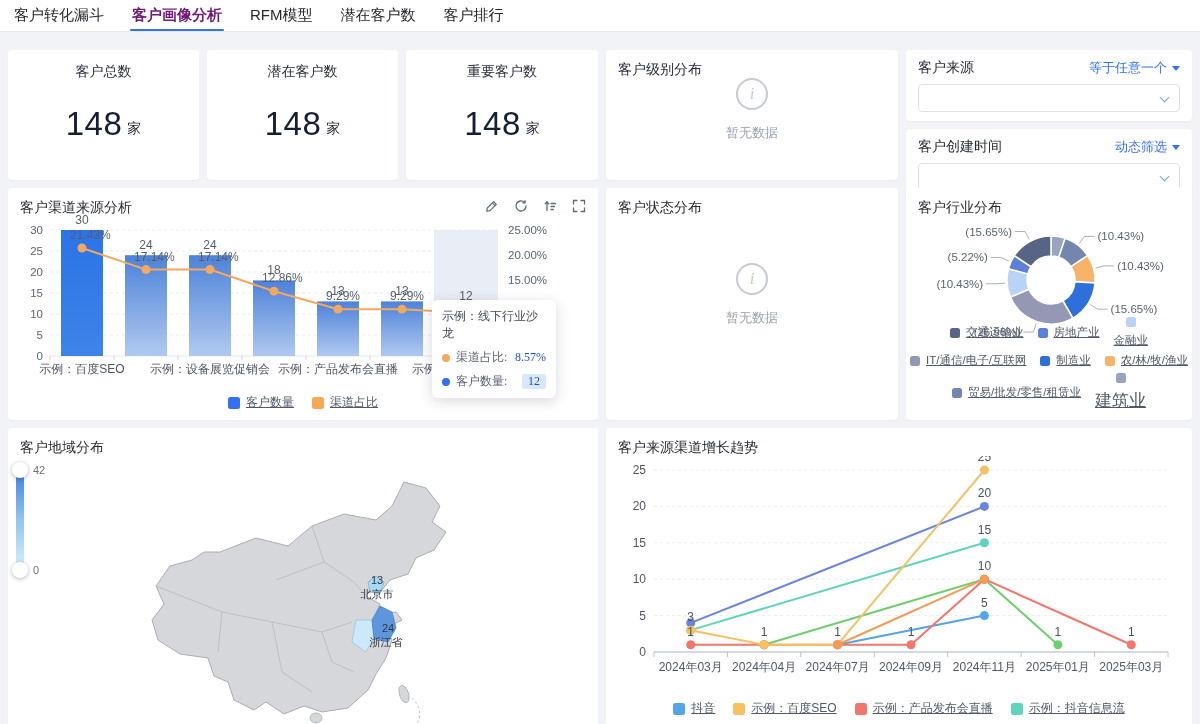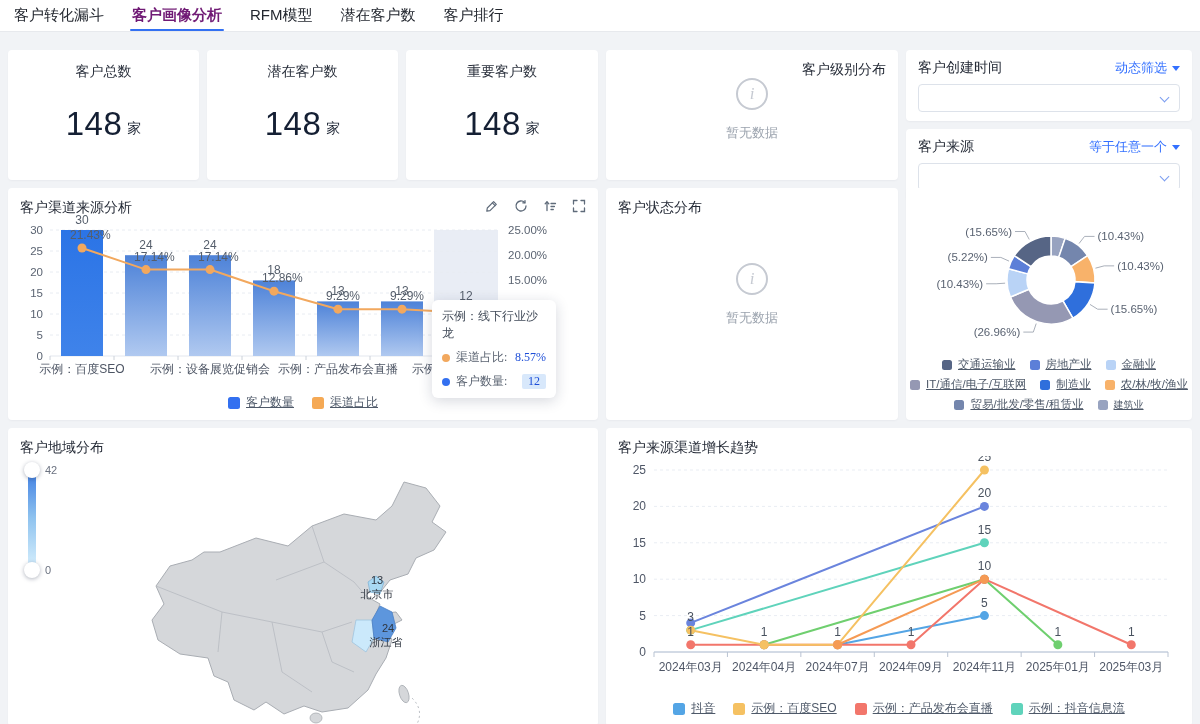--- a/index.html
+++ b/index.html
@@ -49,21 +49,21 @@
 
   
   .tooltip { position:absolute; left:424px; top:112px; width:124px; background:#fff; border-radius:6px; box-shadow:0 3px 14px rgba(30,40,70,.18); padding:8px 10px; z-index:5; }
   .tooltip-title { font-size:12px; color:#414a58; }
   .tooltip-row { display:flex; align-items:center; margin-top:7px; font-size:12px; color:#5b6472;font-family:Liberation Serif, serif; }
   .tooltip-dot { width:8px; height:8px; border-radius:50%; margin-right:6px; flex:none; }
   .tooltip-val { margin-left:auto; color:#1d4ed8; font-weight:500; }
   .tooltip-val.hl { background:#d8e8fb; border-radius:2px; padding:0 6px; }
 
   
-  .map-slider { position:absolute; left:16px; top:34px; width:40px; height:120px; }
+  .map-slider { position:absolute; left:4px; top:34px; width:40px; height:120px; }
   .map-slider .bar { position:absolute; left:4px; top:8px; width:8px; height:96px; border-radius:4px; background:linear-gradient(#3e7de2,#8fc3ef,#d3edfc); }
   .map-slider .handle { position:absolute; left:0; width:16px; height:16px; background:#fff; border-radius:50%; box-shadow:0 1px 4px rgba(30,40,70,.35); cursor:pointer; }
   .map-slider .h-top { top:0; } .map-slider .h-bot { top:100px; }
   .map-slider .lab { position:absolute; left:21px; font-size:11px; color:#6b7280; }
   .map-slider .l-top { top:2px; } .map-slider .l-bot { top:102px; }
 
   svg text { font-family:"Liberation Sans","DejaVu Sans",sans-serif; }
 </style>
 </head>
 <body>
@@ -94,46 +94,46 @@
       </div>
     </div>
     <div class="card stat" style="grid-area:1/3;">
       <div class="stat-title">重要客户数</div>
       <div class="stat-value-wrap">
         <span class="stat-value">148</span>
         <span class="stat-unit">家</span>
       </div>
     </div>
 
-    <div class="card" style="grid-area:1/4;text-align:right;">
+    <div class="card" style="grid-area:1/4;">
       <div class="panel-title">客户级别分布</div>
       <div class="empty">
         <div class="empty-icon">i</div>
         <div class="empty-text">暂无数据</div>
       </div>
     </div>
 
     <div class="rightcol" style="grid-area:1/5;">
+      <div class="filter-card">
+        <div class="filter-head">
+          <span class="filter-label">客户来源</span>
+          <span class="filter-action">
+            <span>等于任意一个</span>
+            <span class="caret-down"></span>
+          </span>
+        </div>
+        <div class="select">
+          <span class="chev"></span>
+        </div>
+      </div>
       <div class="filter-card">
         <div class="filter-head">
           <span class="filter-label">客户创建时间</span>
           <span class="filter-action">
             <span>动态筛选</span>
-            <span class="caret-down"></span>
-          </span>
-        </div>
-        <div class="select">
-          <span class="chev"></span>
-        </div>
-      </div>
-      <div class="filter-card">
-        <div class="filter-head">
-          <span class="filter-label">客户来源</span>
-          <span class="filter-action">
-            <span>等于任意一个</span>
             <span class="caret-down"></span>
           </span>
         </div>
         <div class="select">
           <span class="chev"></span>
         </div>
       </div>
     </div>
 
     <div class="card" style="grid-area:2/1/3/4;">
@@ -258,20 +258,21 @@
 
     <div class="card" style="grid-area:2/4;">
       <div class="panel-title">客户状态分布</div>
       <div class="empty">
         <div class="empty-icon">i</div>
         <div class="empty-text">暂无数据</div>
       </div>
     </div>
 
     <div class="card" style="grid-area:2/5;">
+      <div class="panel-title">客户行业分布</div>
       <div style="position:absolute;left:12px;top:26px;width:262px;height:132px;"><svg width="262" height="132" viewBox="0 0 262 132">
             <path d="M133 22 A44 44 0 0 1 147.17387465639058 24.345453102633222 L140.73120435803122 43.27933805598175 A24 24 0 0 0 133 42 Z" fill="#98a3c0" stroke="#fff" stroke-width="1.5"></path>
             <path d="M147.17387465639058 24.345453102633222 A44 44 0 0 1 169.6230160489892 41.612406935585454 L152.9761905721759 52.69767651031934 A24 24 0 0 0 140.73120435803122 43.27933805598175 Z" fill="#7486ad" stroke="#fff" stroke-width="1.5"></path>
             <polyline points="161.0450455086746,29.538027721798002 166.53211962993703,22.404163580410653 176.53211962993703,22.404163580410653" fill="none" stroke="#aab0ba" stroke-width="1"></polyline>
             <text x="179.53211962993703" y="26.404163580410653" font-size="11.5" fill="#5a6372" text-anchor="start">(10.43%)</text>
             <path d="M169.6230160489892 41.612406935585454 A44 44 0 0 1 176.8987340898921 68.98347872540522 L156.94476404903205 67.62735203203921 A24 24 0 0 0 152.9761905721759 52.69767651031934 Z" fill="#f8b26a" stroke="#fff" stroke-width="1.5"></path>
             <polyline points="177.4561884738328,54.18275385806602 186.1541383926262,51.870683960731114 196.1541383926262,51.870683960731114" fill="none" stroke="#aab0ba" stroke-width="1"></polyline>
             <text x="199.1541383926262" y="55.870683960731114" font-size="11.5" fill="#5a6372" text-anchor="start">(10.43%)</text>
             <path d="M176.8987340898921 68.98347872540522 A44 44 0 0 1 154.84819258602042 104.19236154945335 L144.91719595601114 86.83219720879273 A24 24 0 0 0 156.94476404903205 67.62735203203921 Z" fill="#2f6fdc" stroke="#fff" stroke-width="1.5"></path>
             <polyline points="171.98551654562277,90.41576334401553 179.6131176088968,95.19276052001857 189.6131176088968,95.19276052001857" fill="none" stroke="#aab0ba" stroke-width="1"></polyline>
@@ -292,21 +293,21 @@
       <div style="position:absolute;left:0;right:0;bottom:8px;display:flex;flex-direction:column;gap:5px;align-items:center;">
           <div style="display: flex; gap: 14px; justify-content: center;">
             <div class="legend-item" style="font-size: 11.5px;">
               <span class="legend-swatch" style="background: rgb(86, 101, 133); width: 10px; height: 10px;"></span>
               <span>交通运输业</span>
             </div>
             <div class="legend-item" style="font-size: 11.5px;">
               <span class="legend-swatch" style="background: rgb(92, 127, 216); width: 10px; height: 10px;"></span>
               <span>房地产业</span>
             </div>
-            <div class="legend-item" style="font-size: 11.5px;">
+            <div class="legend-item" style="font-size: 11.5px; flex-direction: column;">
               <span class="legend-swatch" style="background: rgb(185, 211, 246); width: 10px; height: 10px;"></span>
               <span>金融业</span>
             </div>
           </div>
           <div style="display: flex; gap: 14px; justify-content: flex-start;">
             <div class="legend-item" style="font-size: 11.5px;">
               <span class="legend-swatch" style="background: rgb(149, 152, 179); width: 10px; height: 10px;"></span>
               <span>IT/通信/电子/互联网</span>
             </div>
             <div class="legend-item" style="font-size: 11.5px;">
@@ -316,21 +317,21 @@
             <div class="legend-item" style="font-size: 11.5px;">
               <span class="legend-swatch" style="background: rgb(248, 178, 106); width: 10px; height: 10px;"></span>
               <span>农/林/牧/渔业</span>
             </div>
           </div>
           <div style="display: flex; gap: 14px; justify-content: center;">
             <div class="legend-item" style="font-size: 11.5px;">
               <span class="legend-swatch" style="background: rgb(116, 134, 173); width: 10px; height: 10px;"></span>
               <span>贸易/批发/零售/租赁业</span>
             </div>
-            <div class="legend-item" style="font-size: 10px;">
+            <div class="legend-item" style="font-size: 17px; flex-direction: column;">
               <span class="legend-swatch" style="background: rgb(152, 163, 192); width: 10px; height: 10px;"></span>
               <span>建筑业</span>
             </div>
           </div>
         </div>
     </div>
 
     <div class="card" style="grid-area:3/1/4/4;">
       <div class="panel-title">客户地域分布</div>
       <div class="map-slider">

